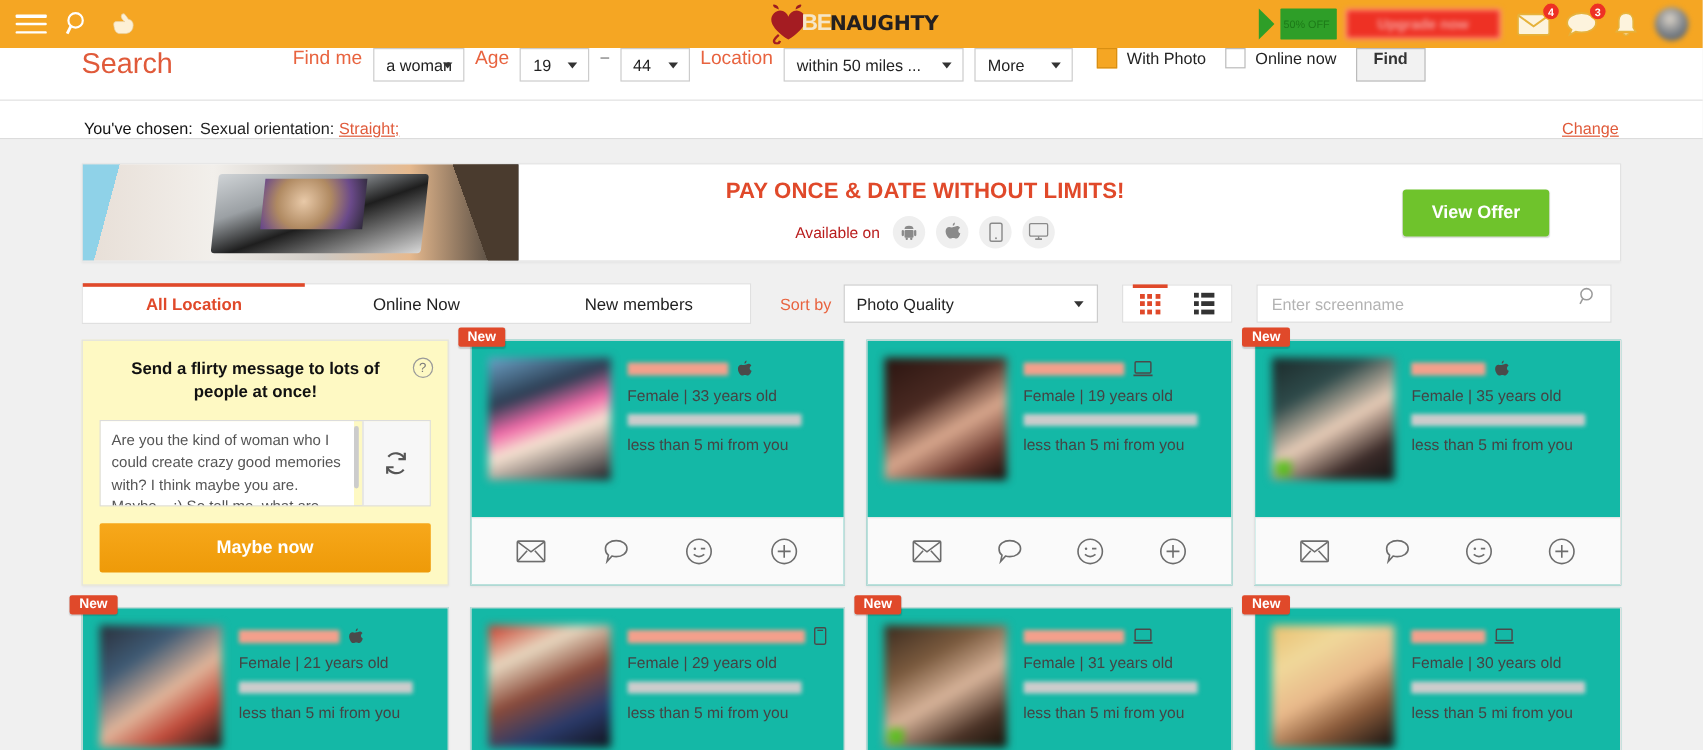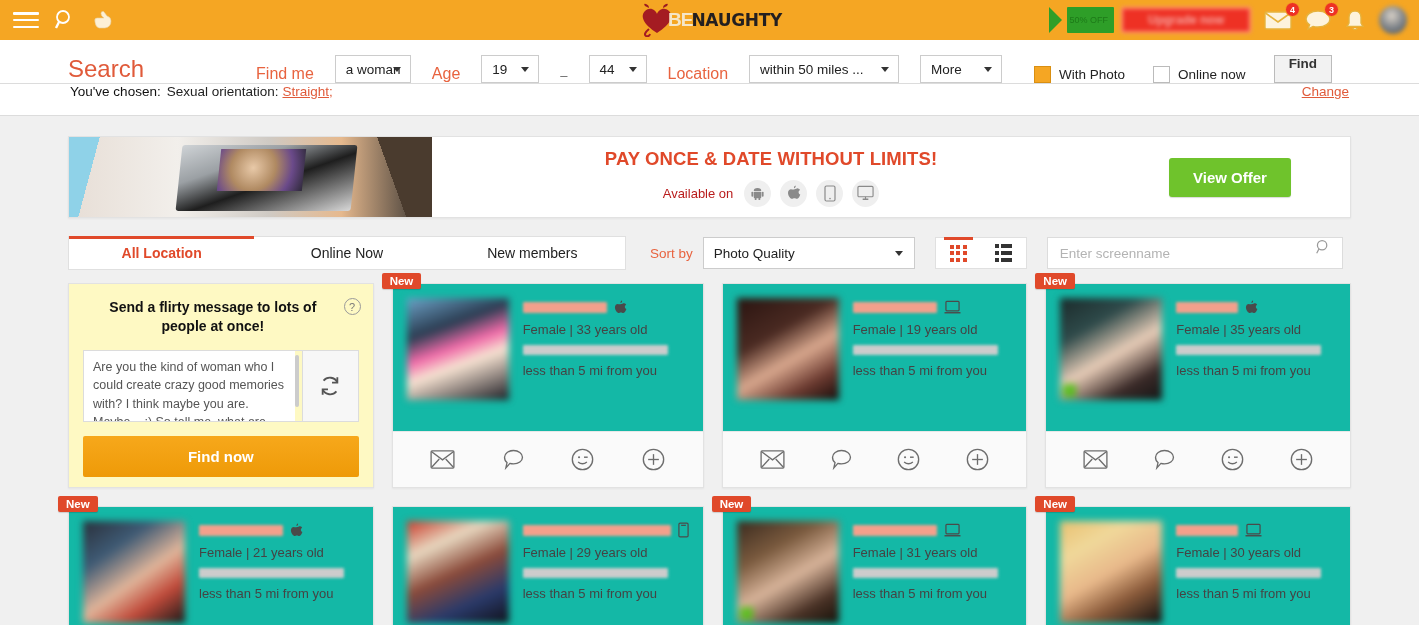--- a/index.html
+++ b/index.html
@@ -73,21 +73,21 @@
   }
   .avatar {
     width: 28px; height: 28px; border-radius: 50%;
     background: radial-gradient(circle at 45% 35%, #d9d2c8 0%, #8a8d90 45%, #3a4a5c 100%);
     filter: blur(2px); cursor: pointer;
   }
 
   
   .searchbar {
     height: 44px; background: #fff; border-bottom: 1px solid #dcdcdc;
-    display: flex; align-items: flex-end; padding-left: 68px; gap: 12px;
+    display: flex; align-items: flex-start; padding-left: 68px;
   }
   .search-title {
     font-size: 24px; color: #e05a3a; font-weight: normal;
     font-family: "Liberation Sans", sans-serif; margin-right: 100px;
   }
   .sb-label { color: #e8633f; font-size: 16px; margin-right: 9px; white-space: nowrap; }
   .sel {
     position: relative; border: 1px solid #ccc; background: #fff; height: 28px;
     display: flex; align-items: center; padding: 0 26px 0 10px;
     font-size: 13.5px; color: #222; cursor: pointer; margin-right: 9px;
@@ -107,21 +107,21 @@
   .chk.on { background: #f5a623; border-color: #d98f12; }
   .chk-label { font-size: 13.5px; color: #222; }
   .find-btn {
     border: 1px solid #bbb; background: #f2f2f2; height: 28px; padding: 0 14px;
     font-size: 13.5px; font-weight: bold; color: #333; cursor: pointer;
   }
 
   
   .chosenbar {
     height: 32px; background: #fff; border-bottom: 1px solid #dcdcdc;
-    display: flex; align-items: flex-start; padding: 0 70px;
+    display: flex; align-items: flex-end; padding: 0 70px;
     font-size: 13.5px;
   }
   .chosen-lbl { color: #111; margin-right: 6px; }
   .chosen-val { color: #222; }
   .chosen-link { color: #e05a3a; text-decoration: underline; cursor: pointer; margin-left: 4px;}
   .change-link {
     margin-left: auto; color: #e05a3a; text-decoration: underline;
     cursor: pointer; font-size: 13.5px;
   }
 
@@ -537,21 +537,21 @@
         <div class="flirt-scroll"></div>
         <div class="flirt-refresh">
           <svg width="22" height="22" viewBox="0 0 24 24" fill="none" stroke="#555" stroke-width="2">
             <path d="M20 8 A9 9 0 0 0 5 6.2"></path>
               <polyline points="20,2.5 20,8.3 14.2,8.3"></polyline>
             <path d="M4 16 A9 9 0 0 0 19 17.8"></path>
               <polyline points="4,21.5 4,15.7 9.8,15.7"></polyline>
           </svg>
         </div>
       </div>
-      <div class="send-now">Find now</div>
+      <div class="send-now">Maybe now</div>
     </div>
 
   <div class="pcard">
         <span class="newflag">New</span>
         <div class="pcard-top">
           <div class="pthumb th1"></div>
           <div class="pinfo">
             <div class="pname-row">
               <span class="pname w-mid"></span>
               <span class="pdev"><svg width="13" height="15" viewBox="0 0 14 16" fill="#4a4a4a">

